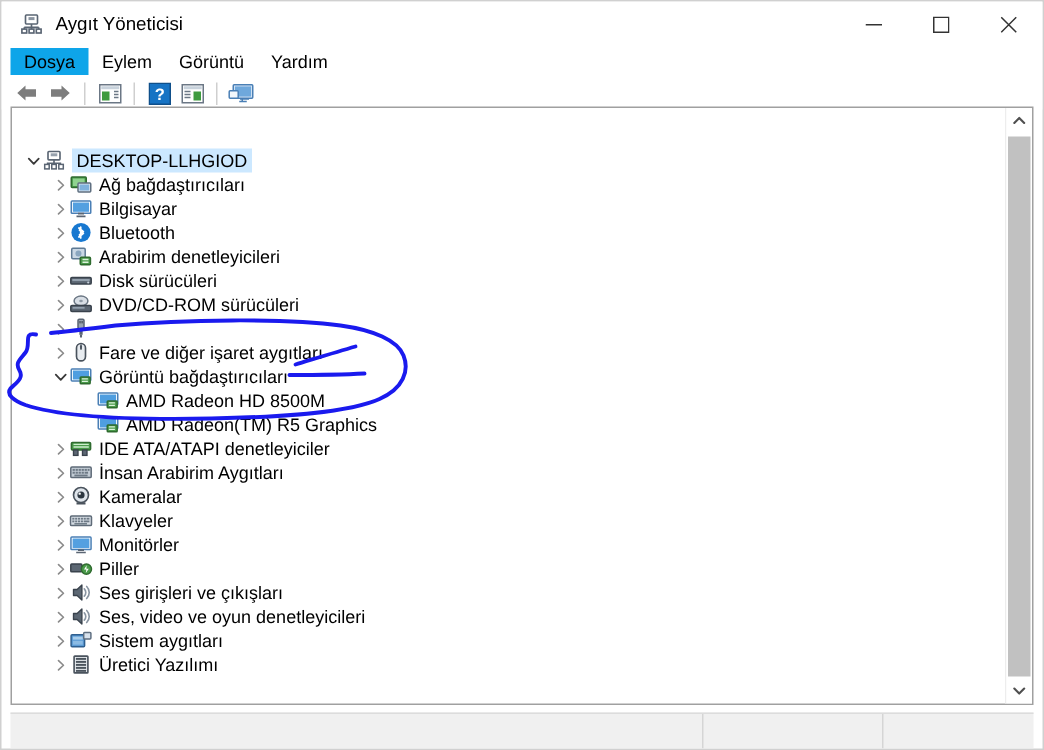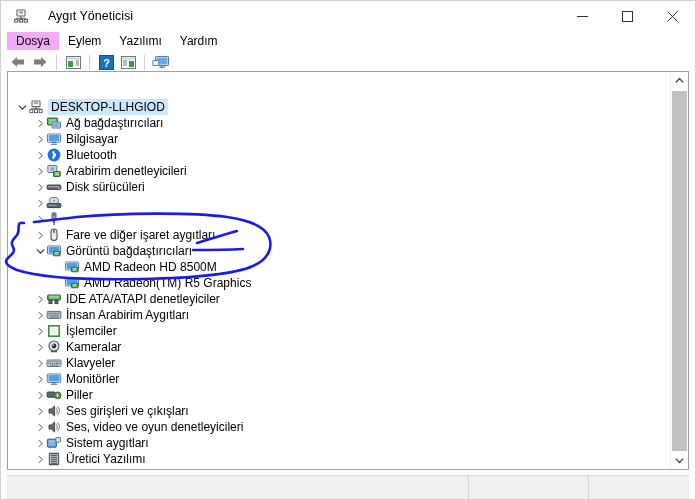--- a/index.html
+++ b/index.html
@@ -7,32 +7,32 @@
     width:696px;height:500px;overflow:hidden;
     background:#ffffff;
     font-family:"Liberation Sans", sans-serif;
     font-size:12px;color:#000;
     -webkit-font-smoothing:antialiased;
   }
   .window{position:relative;width:696px;height:500px;background:#ffffff;
           border:1px solid #d0d0d0;box-sizing:border-box;overflow:hidden;}
 
   
-  .titlebar{height:30px;display:flex;align-items:center;background:#ffffff;position:relative;gap:11px;}
+  .titlebar{height:30px;display:flex;align-items:center;background:#ffffff;position:relative;}
   .title-icon{width:16px;height:16px;margin-left:12px;margin-right:8px;position:relative;flex:none;}
   .title-text{font-size:12.5px;color:#000;white-space:nowrap;}
   .winbtns{position:absolute;right:0;top:0;height:30px;display:flex;}
   .winbtn{width:45px;height:30px;display:flex;align-items:center;justify-content:center;
           color:#333;font-size:12px;cursor:default;}
   .winbtn svg{display:block;}
 
   
   .menubar{height:20px;display:flex;align-items:center;padding-left:6px;background:#ffffff;}
   .menu-item{font-size:12px;padding:2px 9px;color:#000;white-space:nowrap;}
-  .menu-item.active{background:#f0abfc;}
+  .menu-item.active{background:#0ea5e9;}
 
   
   .toolbar{height:22px;display:flex;align-items:center;padding-left:6px;gap:0px;background:#ffffff;}
   .tb-btn{width:22px;height:20px;display:flex;align-items:center;justify-content:center;}
   .tb-sep{width:1px;height:15px;background:#cfcfcf;margin:0 5px;}
 
   
   .panel{position:absolute;left:6px;top:70px;right:6px;bottom:29px;
          border:1px solid #a0a0a0;background:#ffffff;box-sizing:border-box;overflow:hidden;}
   .tree{position:absolute;left:0;top:0;right:17px;bottom:0;overflow:hidden;padding-top:3px;}
@@ -97,21 +97,21 @@
         <svg width="11" height="11" viewBox="0 0 11 11">
             <path d="M0.5 0.5 L10.5 10.5 M10.5 0.5 L0.5 10.5" stroke="#333" stroke-width="1"></path>
           </svg>
       </div>
     </div>
   </div>
 
   <div class="menubar">
     <div class="menu-item active">Dosya</div>
     <div class="menu-item">Eylem</div>
-    <div class="menu-item">Yazılımı</div>
+    <div class="menu-item">Görüntü</div>
     <div class="menu-item">Yardım</div>
   </div>
 
   <div class="toolbar">
     <div class="tb-btn">
       <svg width="16" height="14" viewBox="0 0 16 14">
         <path d="M7 2 L1.5 7 L7 12 L7 9.5 L14 9.5 L14 4.5 L7 4.5 Z" fill="#7d7d7d"></path>
       </svg>
     </div>
     <div class="tb-btn">
@@ -265,20 +265,21 @@
             </svg>
         </div>
         <div class="ico">
           <svg width="16" height="16" viewBox="0 0 16 16">
             <ellipse cx="8" cy="5.6" rx="4.6" ry="3.2" fill="#d8dee5" stroke="#6a7683" stroke-width="1"></ellipse>
             <ellipse cx="8" cy="5.6" rx="1.2" ry="0.85" fill="#8f9aa6"></ellipse>
             <rect x="1.2" y="8.6" width="13.6" height="4" rx="0.8" fill="#5c6773" stroke="#39424c" stroke-width="1"></rect>
             <rect x="2.4" y="9.6" width="8" height="1.2" fill="#93a0ad"></rect>
           </svg>
         </div>
+        <div class="lbl">DVD/CD-ROM sürücüleri</div>
       </div>
 
       <div class="row lvl1">
         <div class="chev">
           <svg width="9" height="9" viewBox="0 0 9 9">
               <path d="M3 1.4 L6.3 4.5 L3 7.6" fill="none" stroke="#8b8b8b" stroke-width="1.1" stroke-linecap="round" stroke-linejoin="round"></path>
             </svg>
         </div>
         <div class="ico">
           <svg width="16" height="16" viewBox="0 0 16 16">
@@ -387,34 +388,20 @@
               <rect x="6.4" y="7.5" width="1.5" height="1.3"></rect>
                 <rect x="8.4" y="7.5" width="1.5" height="1.3"></rect>
               <rect x="10.4" y="7.5" width="2.3" height="1.3"></rect>
               <rect x="3.6" y="9.4" width="8.8" height="1.2"></rect>
             </g>
           </svg>
         </div>
         <div class="lbl">İnsan Arabirim Aygıtları</div>
       </div>
 
-      <div class="row lvl1">
-        <div class="chev">
-          <svg width="9" height="9" viewBox="0 0 9 9">
-              <path d="M3 1.4 L6.3 4.5 L3 7.6" fill="none" stroke="#8b8b8b" stroke-width="1.1" stroke-linecap="round" stroke-linejoin="round"></path>
-            </svg>
-        </div>
-        <div class="ico">
-          <svg width="16" height="16" viewBox="0 0 16 16">
-            <rect x="2.8" y="2.8" width="10.4" height="10.4" fill="#ffffff" stroke="#3f8c3f" stroke-width="1.6"></rect>
-            <rect x="5.2" y="5.2" width="5.6" height="5.6" fill="#eaf5ea"></rect>
-          </svg>
-        </div>
-        <div class="lbl">İşlemciler</div>
-      </div>
 
       <div class="row lvl1">
         <div class="chev">
           <svg width="9" height="9" viewBox="0 0 9 9">
               <path d="M3 1.4 L6.3 4.5 L3 7.6" fill="none" stroke="#8b8b8b" stroke-width="1.1" stroke-linecap="round" stroke-linejoin="round"></path>
             </svg>
         </div>
         <div class="ico">
           <svg width="16" height="16" viewBox="0 0 16 16">
             <circle cx="8" cy="7" r="5" fill="#dfe5eb" stroke="#4a535d" stroke-width="1.1"></circle>

